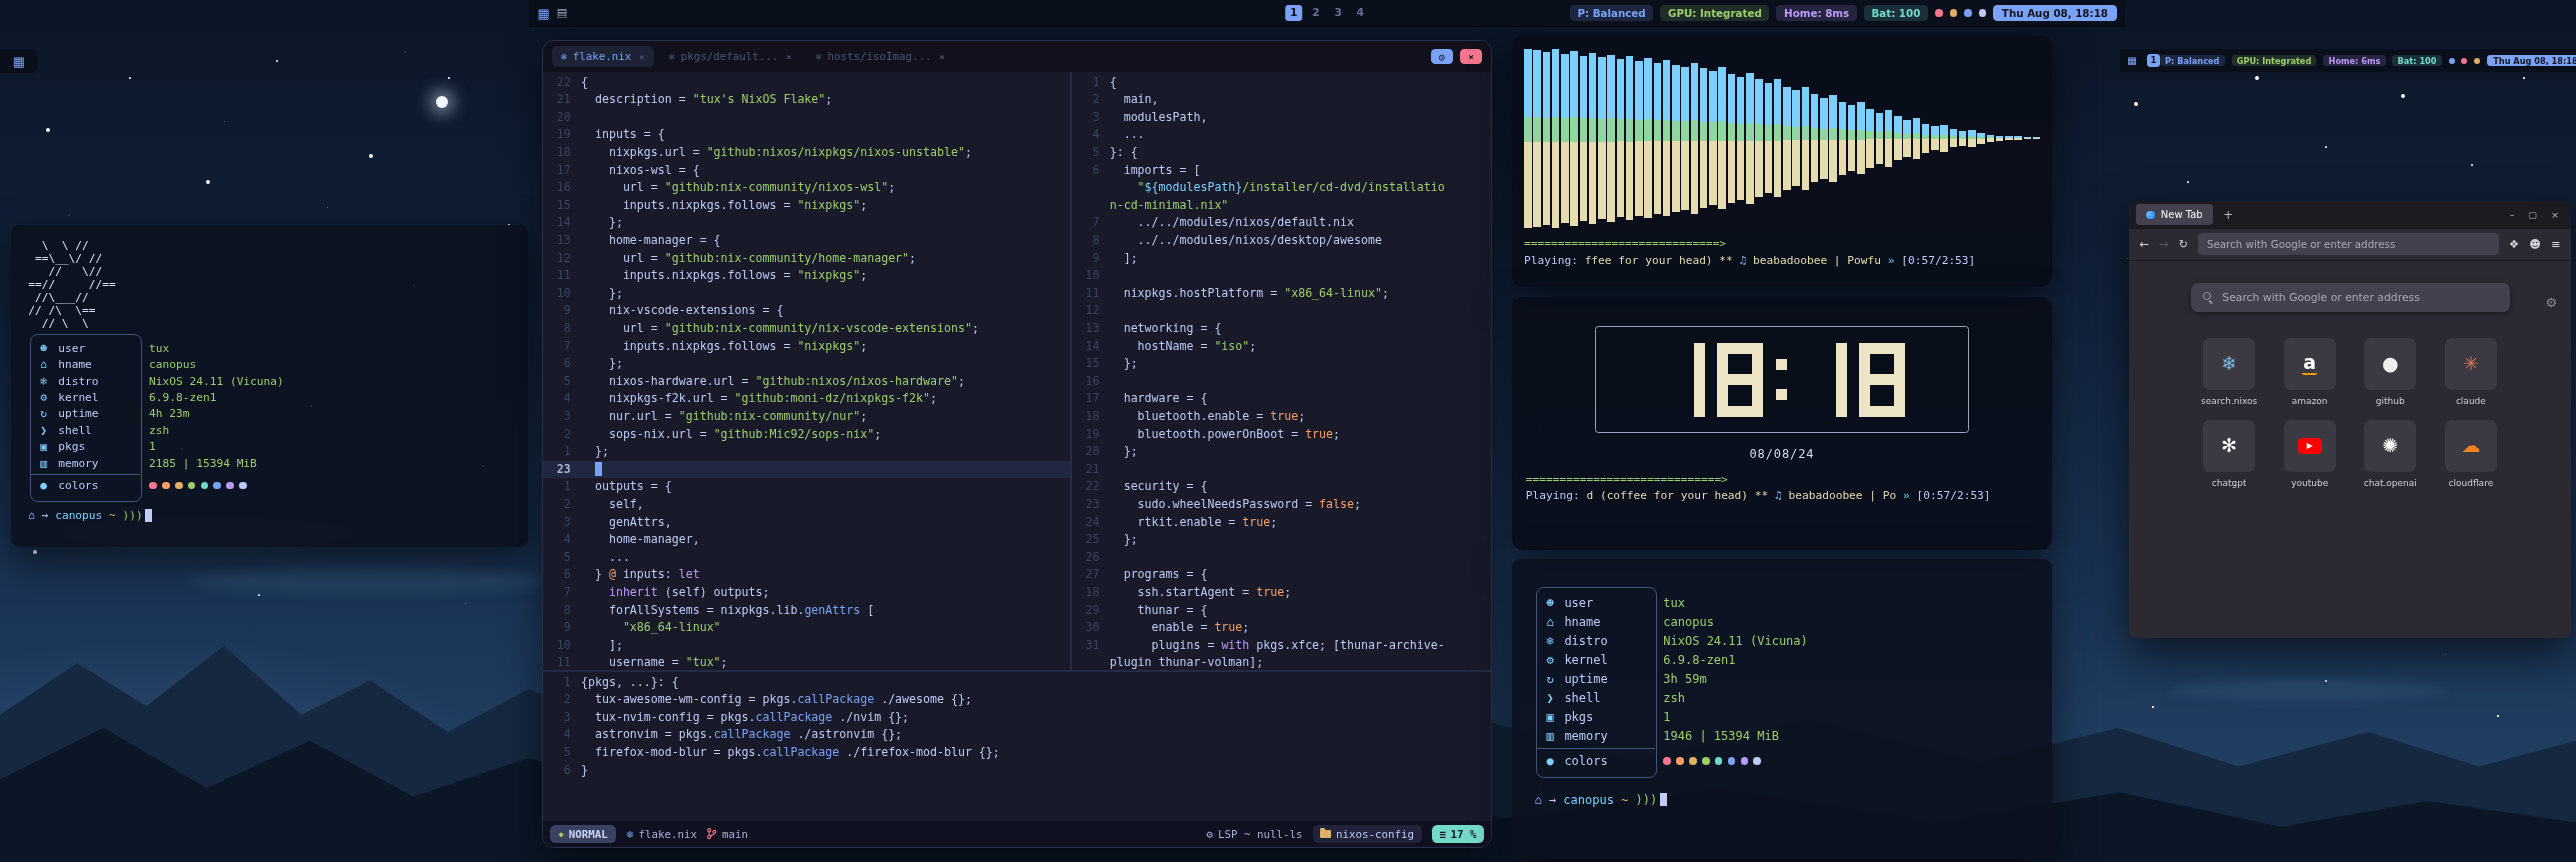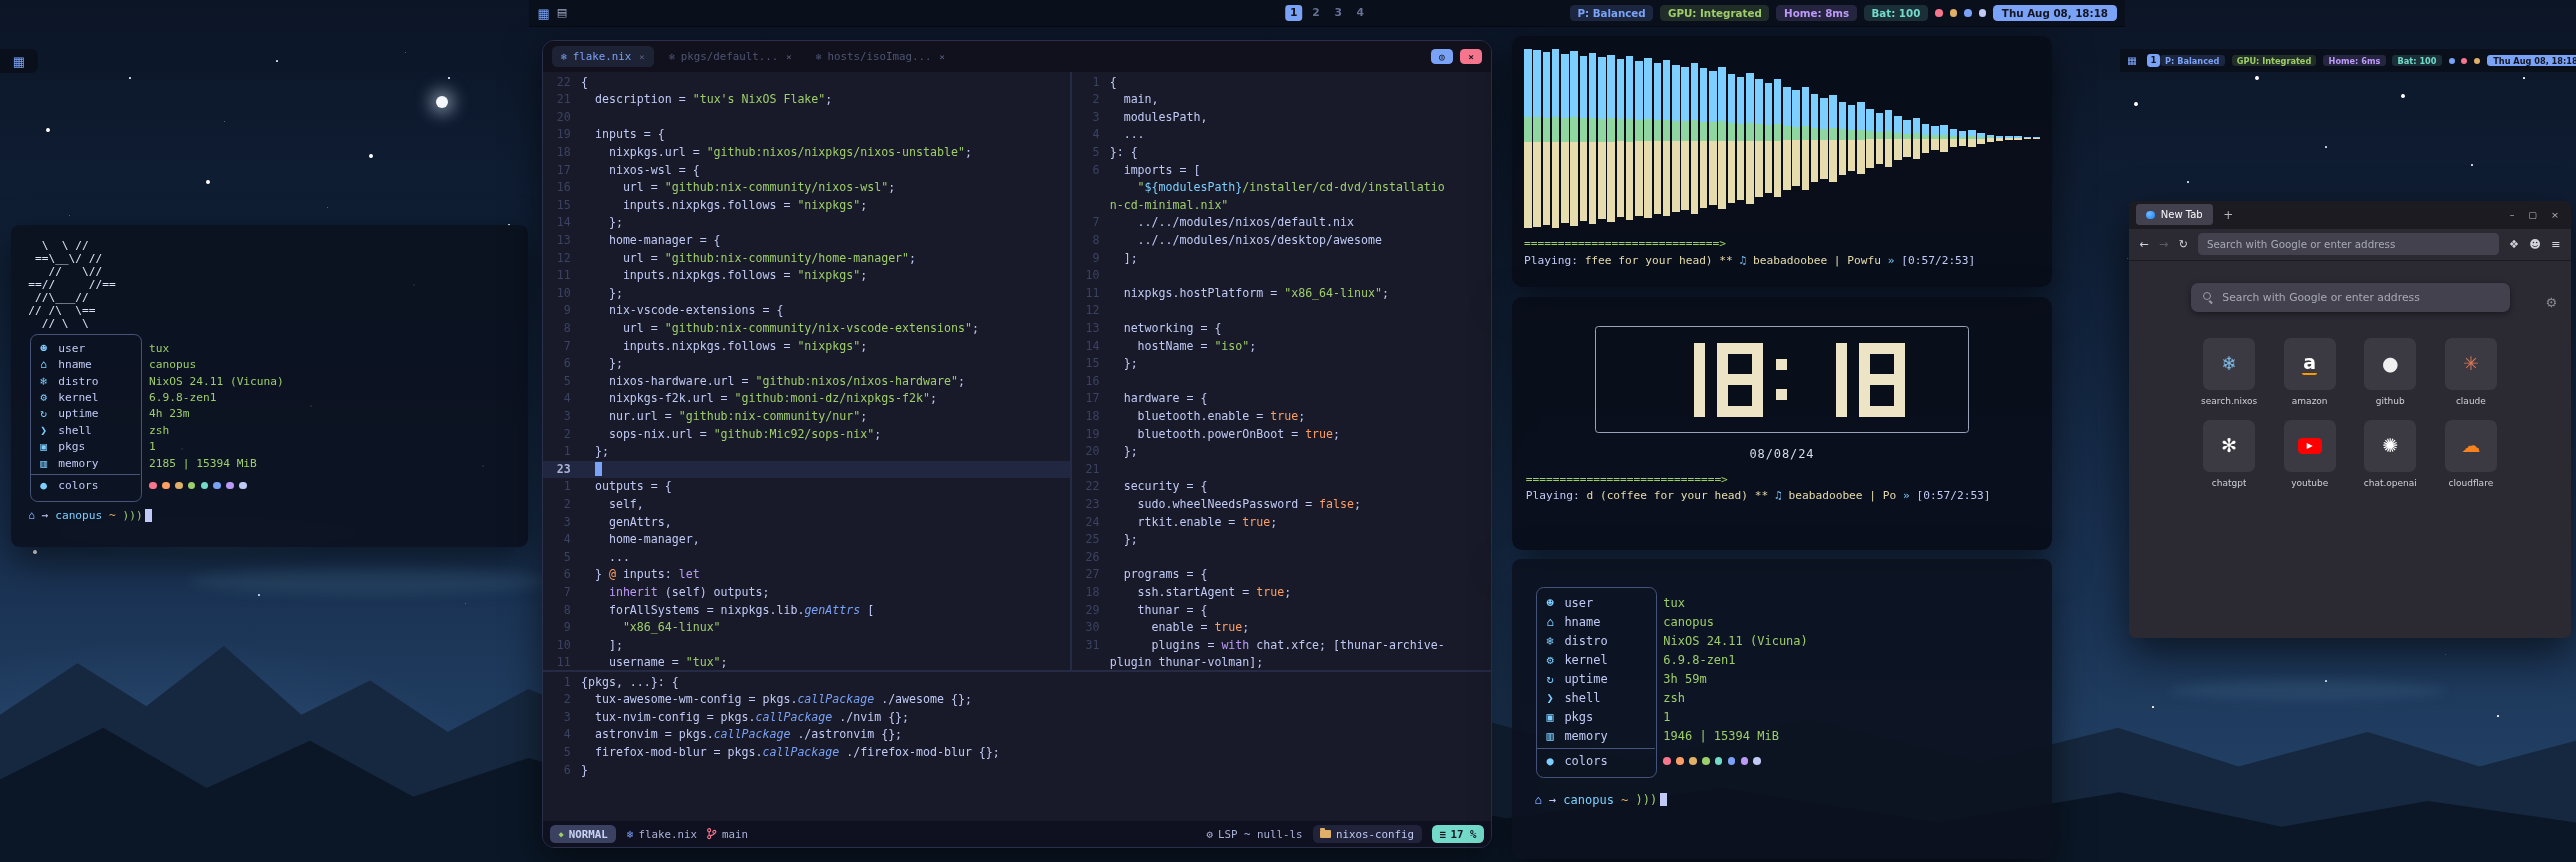--- a/index.html
+++ b/index.html
@@ -98,21 +98,21 @@
   .vsep{width:1.7px;background:#252a45;}
   .pane-right{flex:1;}
   .hsep{position:absolute;top:629px;left:0;right:0;height:1.7px;background:#252a45;}
   .pane-bottom{position:absolute;top:631px;left:0;right:0;height:152px;}
   .code-row{display:flex;height:17.6px;line-height:17.6px;font-size:11.6px;white-space:pre;}
   .code-row.cur{background:#222741;}
   .lnum{width:38px;flex:none;text-align:right;padding-right:10.3px;color:#3b4261;box-sizing:border-box;}
   .cur .lnum{color:#a9b1d6;font-weight:bold;}
   .lcode{white-space:pre;}
   .sg-p{color:#c0caf5;} .sg-s{color:#9ece6a;} .sg-o{color:#ff9e64;} .sg-k{color:#bb9af7;}
-  .sg-f{color:#7aa2f7;font-style:italic;} .sg-i{color:#7dcfff;}
+  .sg-f{color:#7aa2f7;} .sg-i{color:#7dcfff;}
   .sg-cur{background:#7aa2f7;color:#7aa2f7;}
   .sg-fg{color:#c0caf5;} .sg-cream{color:#e6dcae;} .sg-cyan{color:#7dcfff;}
   .sg-green{color:#9ece6a;} .sg-blue{color:#7aa2f7;} .sg-yellow{color:#e0af68;}
   .nv-status{position:absolute;bottom:0;left:0;right:0;height:26px;background:#0f1020;
     display:flex;align-items:center;padding:0 6.9px;font-size:10.8px;color:#787c99;gap:10.3px;}
   .mode-pill{background:#3b4261;color:#c8d3f5;font-weight:bold;border-radius:5.2px;padding:2.6px 8.6px;
     display:flex;align-items:center;gap:5.2px;}
   .mico{color:#9ece6a;font-size:8.6px;}
   .stl-item{display:flex;align-items:center;gap:5.2px;color:#a9b1d6;}
   .stl-item .ficon{color:#7aa2f7;}
@@ -404,21 +404,21 @@
         <div class="code-row"><span class="lnum">21</span><span class="lcode"></span></div>
         <div class="code-row"><span class="lnum">22</span><span class="lcode"><span class="sg-p">  security = {</span></span></div>
         <div class="code-row"><span class="lnum">23</span><span class="lcode"><span class="sg-p">    sudo.wheelNeedsPassword = </span><span class="sg-o">false</span><span class="sg-p">;</span></span></div>
         <div class="code-row"><span class="lnum">24</span><span class="lcode"><span class="sg-p">    rtkit.enable = </span><span class="sg-o">true</span><span class="sg-p">;</span></span></div>
         <div class="code-row"><span class="lnum">25</span><span class="lcode"><span class="sg-p">  };</span></span></div>
         <div class="code-row"><span class="lnum">26</span><span class="lcode"></span></div>
         <div class="code-row"><span class="lnum">27</span><span class="lcode"><span class="sg-p">  programs = {</span></span></div>
         <div class="code-row"><span class="lnum">18</span><span class="lcode"><span class="sg-p">    ssh.startAgent = </span><span class="sg-o">true</span><span class="sg-p">;</span></span></div>
         <div class="code-row"><span class="lnum">29</span><span class="lcode"><span class="sg-p">    thunar = {</span></span></div>
         <div class="code-row"><span class="lnum">30</span><span class="lcode"><span class="sg-p">      enable = </span><span class="sg-o">true</span><span class="sg-p">;</span></span></div>
-        <div class="code-row"><span class="lnum">31</span><span class="lcode"><span class="sg-p">      plugins = </span><span class="sg-k">with</span><span class="sg-p"> chat.xfce; [thunar-archive-</span></span></div>
+        <div class="code-row"><span class="lnum">31</span><span class="lcode"><span class="sg-p">      plugins = </span><span class="sg-k">with</span><span class="sg-p"> pkgs.xfce; [thunar-archive-</span></span></div>
         <div class="code-row"><span class="lnum"></span><span class="lcode"><span class="sg-p">plugin thunar-volman];</span></span></div>
       </div>
   </div>
   <div class="hsep"></div>
   <div class="pane pane-bottom" id="pane-bottom">
       <div class="code-row"><span class="lnum">1</span><span class="lcode"><span class="sg-p">{pkgs, ...}: {</span></span></div>
       <div class="code-row"><span class="lnum">2</span><span class="lcode"><span class="sg-p">  tux-awesome-wm-config = pkgs.</span><span class="sg-f">callPackage</span><span class="sg-p"> ./awesome {};</span></span></div>
       <div class="code-row"><span class="lnum">3</span><span class="lcode"><span class="sg-p">  tux-nvim-config = pkgs.</span><span class="sg-f">callPackage</span><span class="sg-p"> ./nvim {};</span></span></div>
       <div class="code-row"><span class="lnum">4</span><span class="lcode"><span class="sg-p">  astronvim = pkgs.</span><span class="sg-f">callPackage</span><span class="sg-p"> ./astronvim {};</span></span></div>
       <div class="code-row"><span class="lnum">5</span><span class="lcode"><span class="sg-p">  firefox-mod-blur = pkgs.</span><span class="sg-f">callPackage</span><span class="sg-p"> ./firefox-mod-blur {};</span></span></div>

